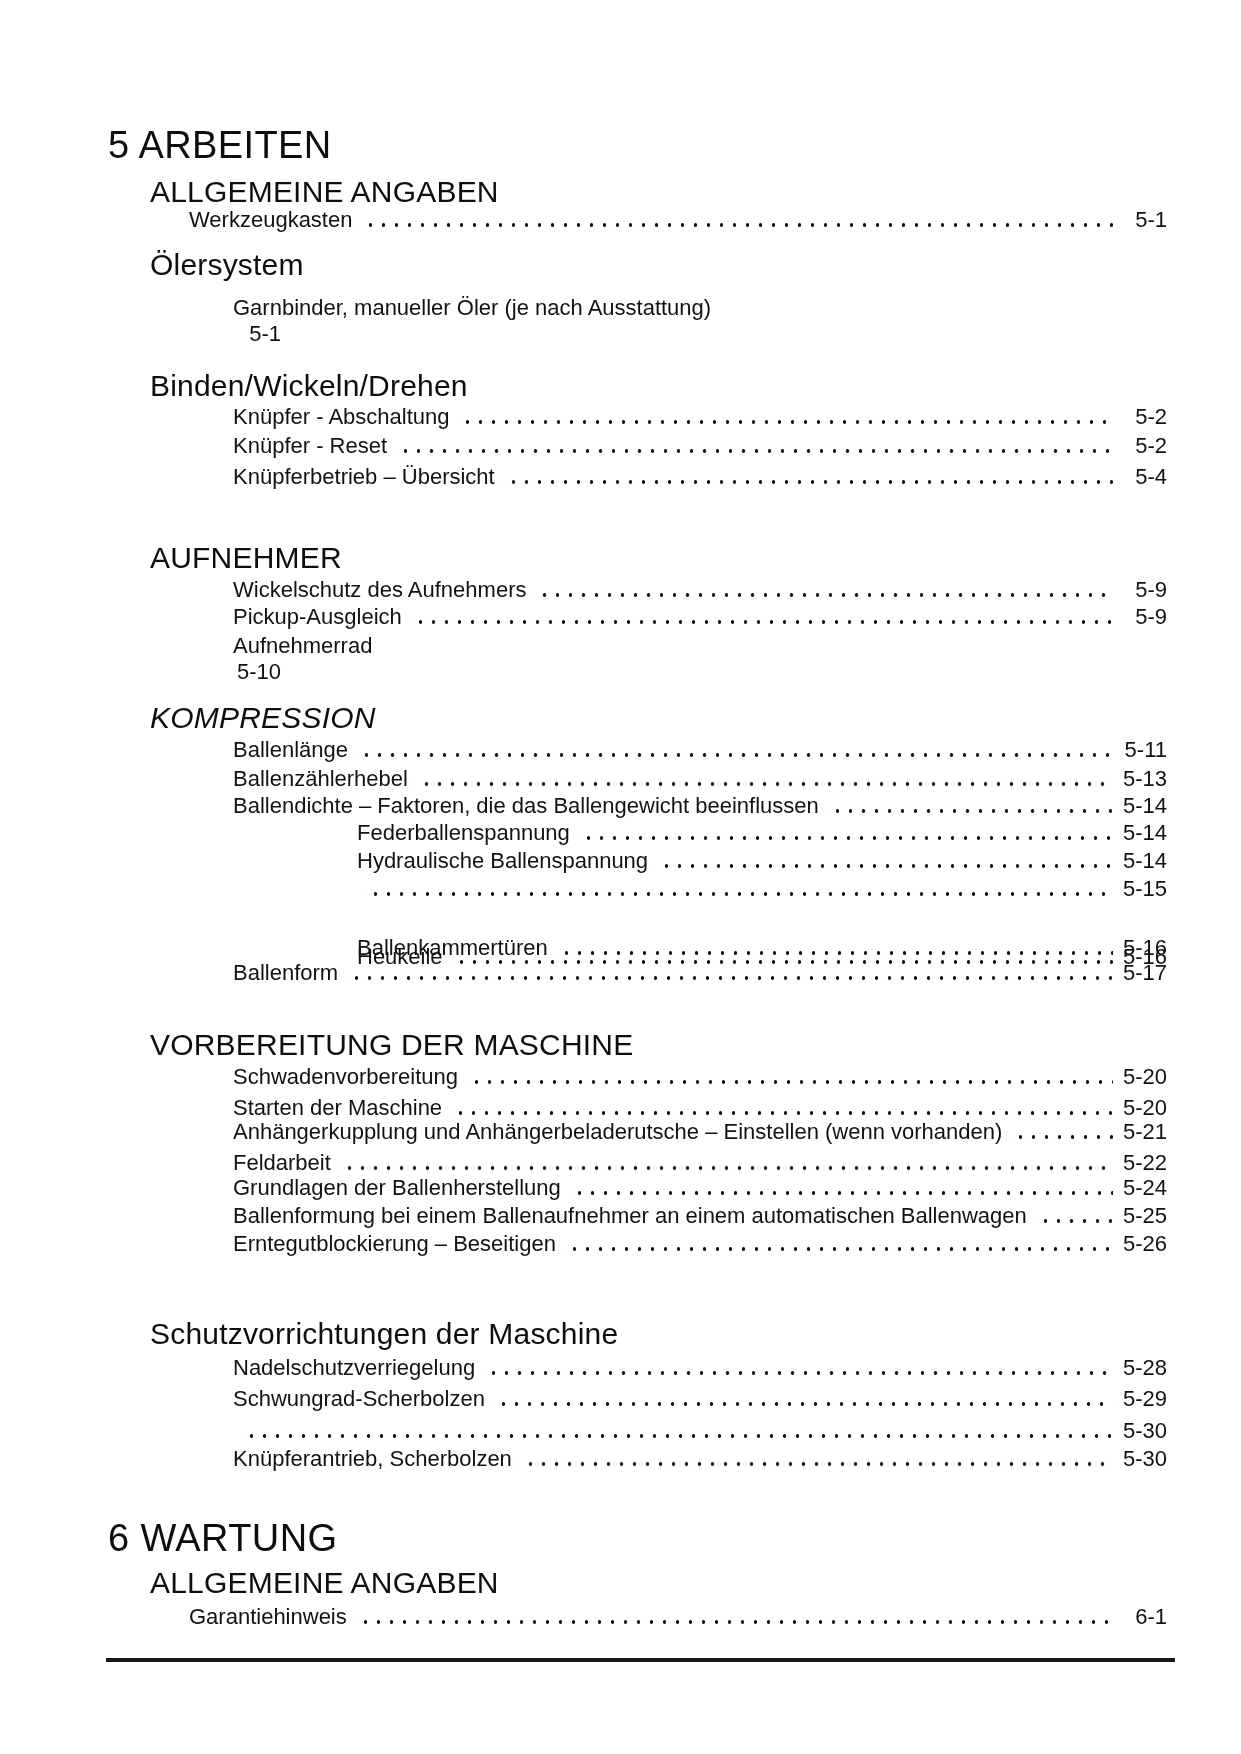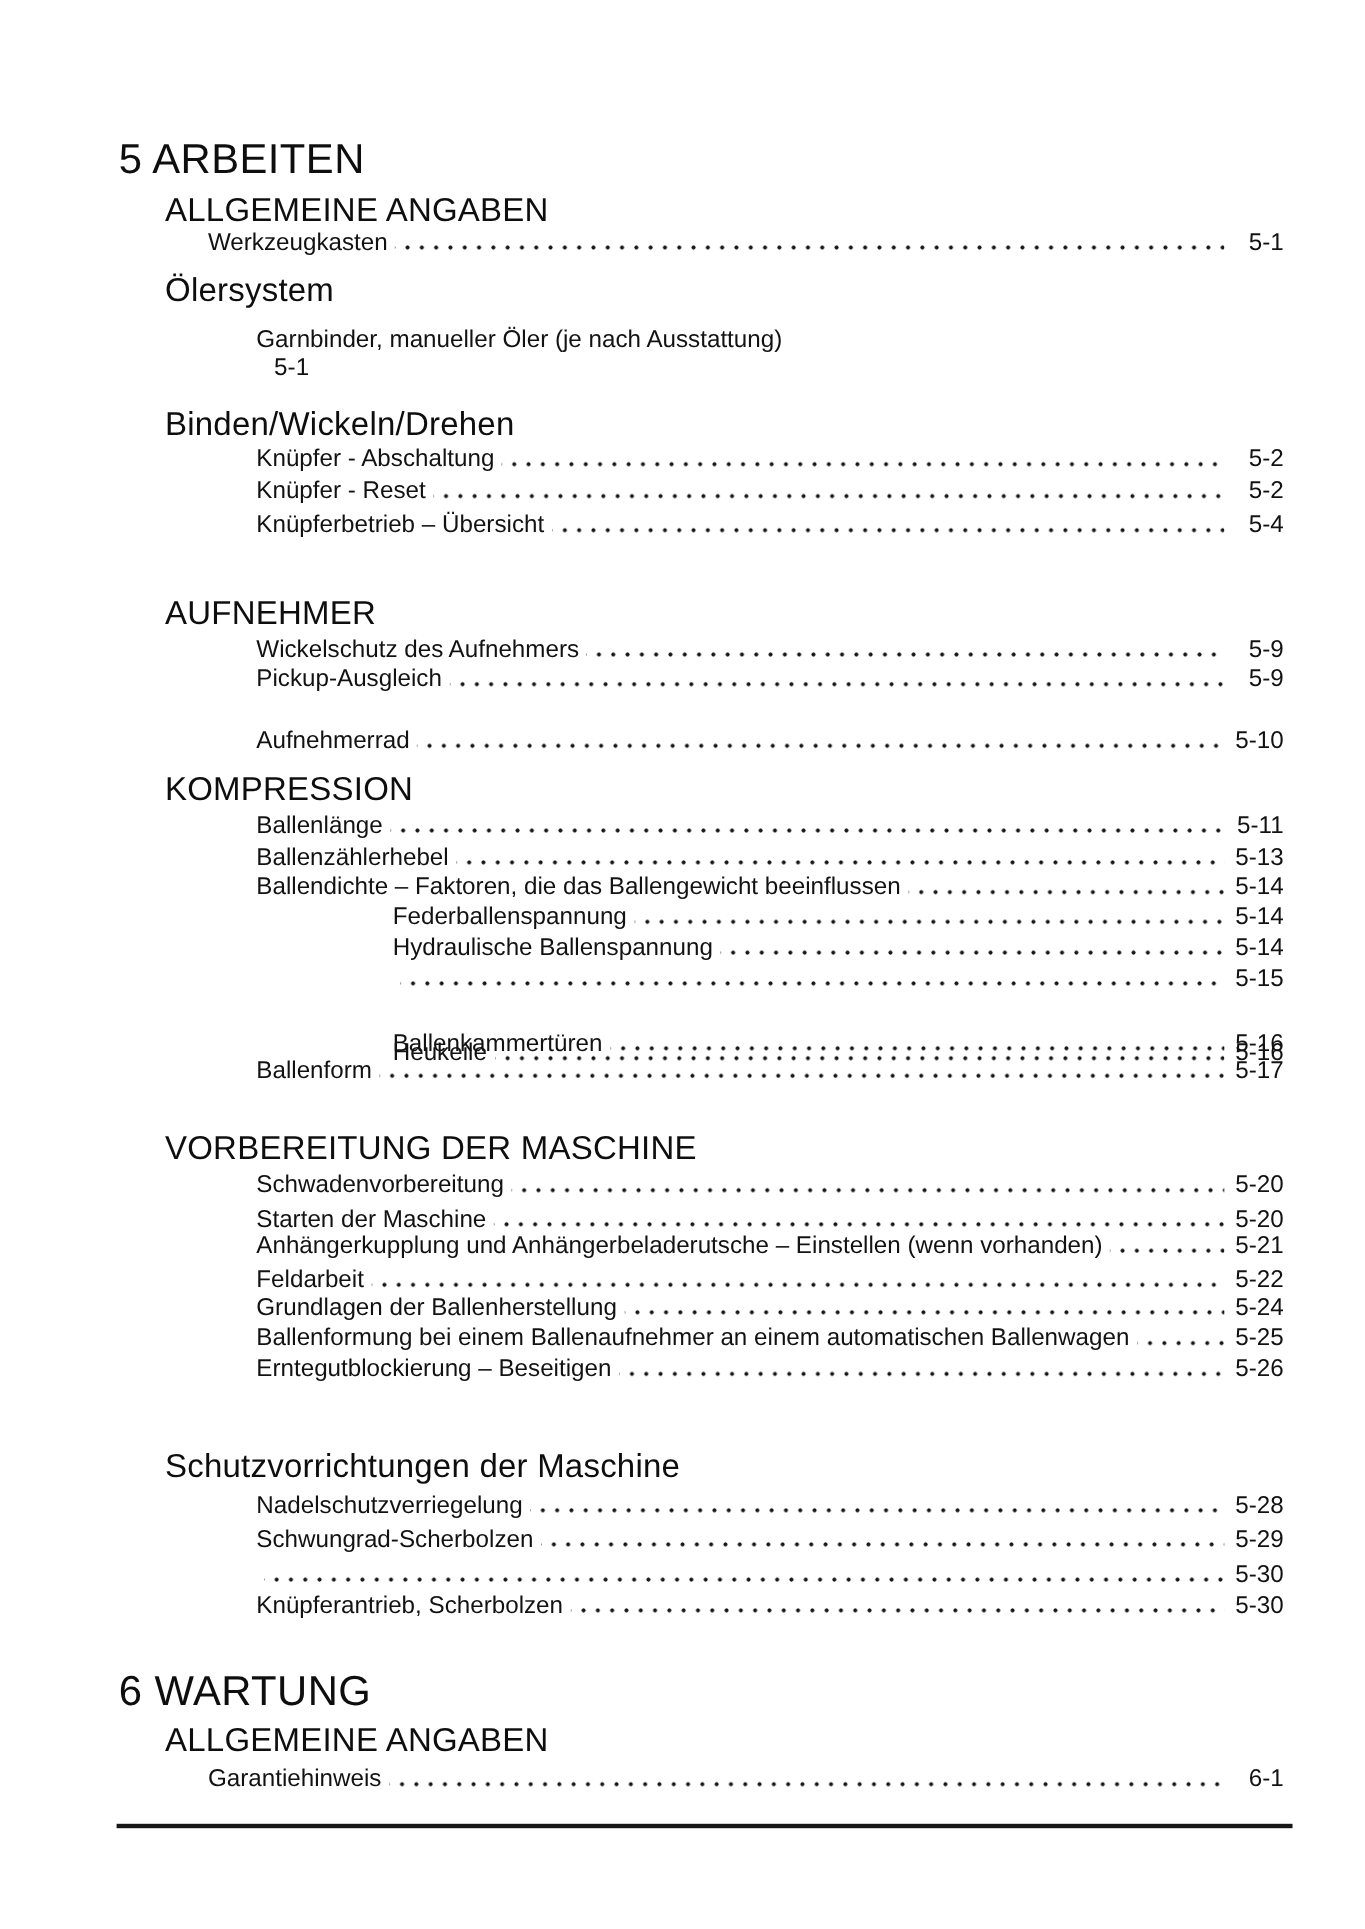--- a/index.html
+++ b/index.html
@@ -91,26 +91,26 @@
       <div class="row lvl2" style="top: 577px;">
         <span class="title">Wickelschutz des Aufnehmers</span>
         <span class="leader"></span>
         <span class="page-num">5-9</span>
       </div>
       <div class="row lvl2" style="top: 604px;">
         <span class="title">Pickup-Ausgleich</span>
         <span class="leader"></span>
         <span class="page-num">5-9</span>
       </div>
-      <div class="row lvl2" style="top: 660px;">
+      <div class="row lvl2" style="top: 633px; flex-direction: column;">
         <span class="title">Aufnehmerrad</span>
         <span class="leader"></span>
         <span class="page-num">5-10</span>
       </div>
-      <div class="section" style="top: 700px;">KOMPRESSION</div>
+      <div class="section" style="top: 700px; font-style: italic;">KOMPRESSION</div>
       <div class="row lvl2" style="top: 737px;">
         <span class="title">Ballenlänge</span>
         <span class="leader"></span>
         <span class="page-num">5-11</span>
       </div>
       <div class="row lvl2" style="top: 766px;">
         <span class="title">Ballenzählerhebel</span>
         <span class="leader"></span>
         <span class="page-num">5-13</span>
       </div>

